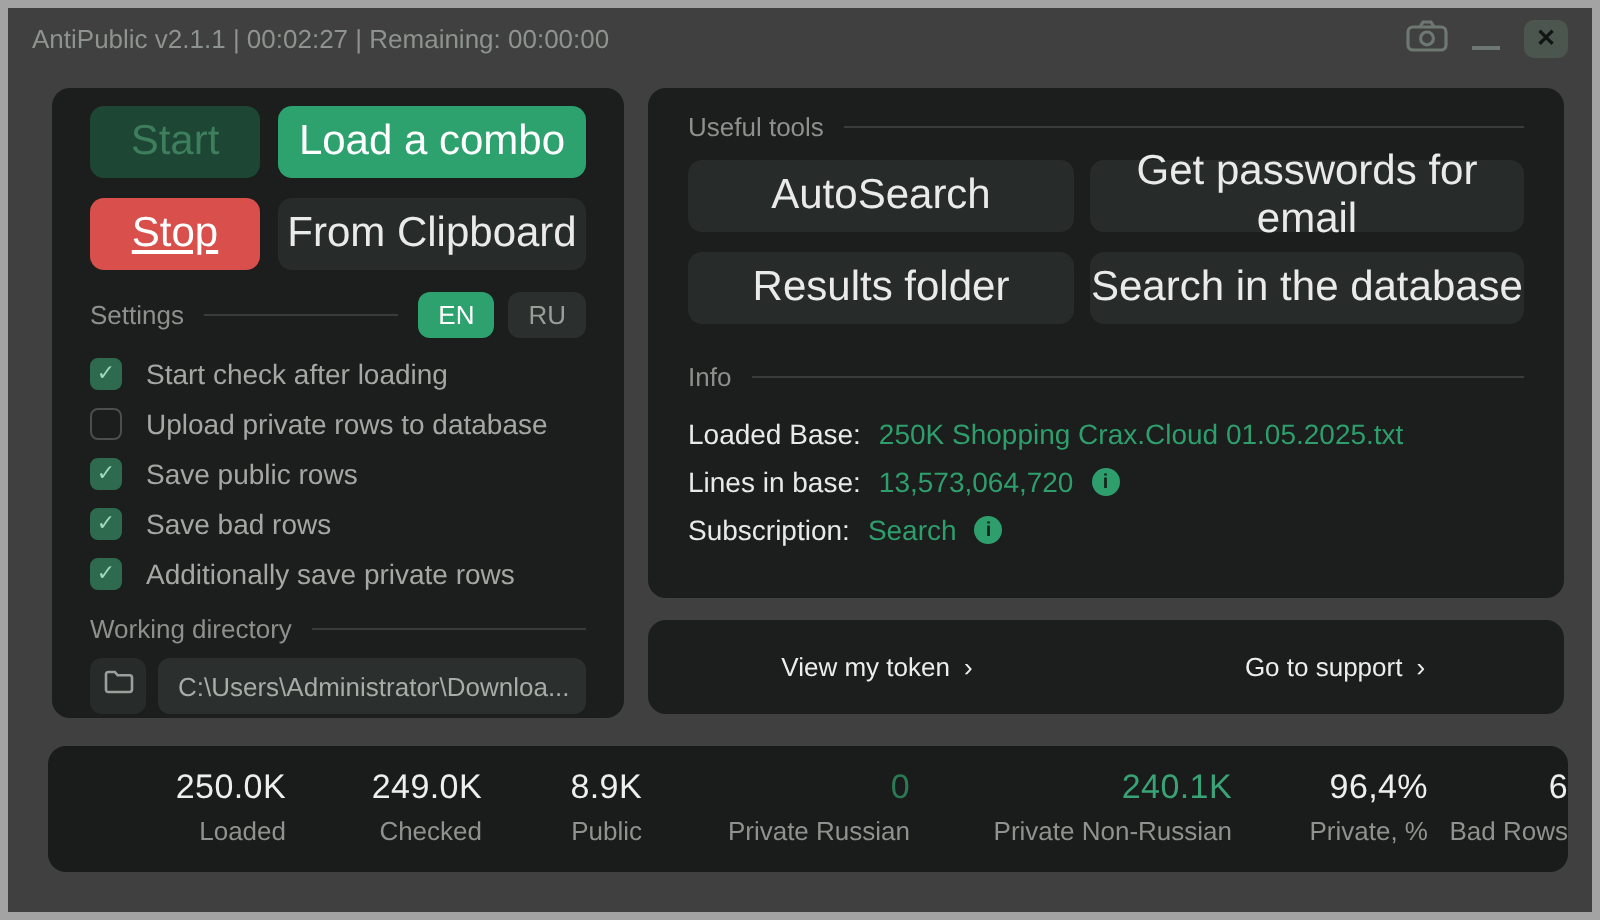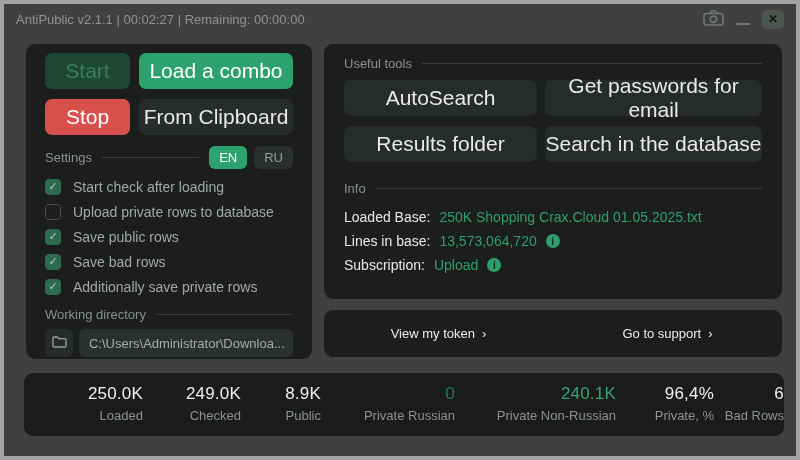--- a/index.html
+++ b/index.html
@@ -32,21 +32,21 @@
                  display:grid; grid-template-columns:98px 98px 80px 134px 161px 98px auto;
                  padding:11px 0 0 21px; border-radius:9px;text-align:right; }
   
   .btn-grid { display:grid; grid-template-columns:85px 1fr; gap:10px 9px; }
   .btn {
     height:36px; border:none; border-radius:7px; font-size:21px;
     font-family:inherit; display:flex; align-items:center; justify-content:center; cursor:pointer;
   }
   .btn-start { background:#1d4734; color:#3d7e5c; }
   .btn-load  { background:#2da26e; color:#ffffff; }
-  .btn-stop  { background:#d84f4b; color:#ffffff; }
+  .btn-stop  { background:#d84f4b; color:#ffffff;text-decoration:underline; }
   .btn-dark  { background:#272b29; color:#e9eae9; }
   
   .sec-header { display:flex; align-items:center; gap:10px; color:#8c918d; font-size:13px; }
   .sec-line { flex:1; height:1px; background:#393d3a; }
   .lang-pill {
     height:23px; padding:0 10px; border-radius:6px; font-size:13px;
     display:flex; align-items:center; background:#2b2f2d; color:#999e9a; cursor:pointer;
   }
   .lang-pill.active { background:#2da26e; color:#ffffff; }
   .lang-pill + .lang-pill { margin-left:-3px; }
@@ -197,21 +197,21 @@
         <span class="info-label">Loaded Base:</span>
         <span class="info-value">250K Shopping Crax.Cloud 01.05.2025.txt</span>
       </div>
       <div class="info-row">
         <span class="info-label">Lines in base:</span>
         <span class="info-value">13,573,064,720</span>
         <span class="info-icon">i</span>
       </div>
       <div class="info-row">
         <span class="info-label">Subscription:</span>
-        <span class="info-value">Upload</span>
+        <span class="info-value">Search</span>
         <span class="info-icon">i</span>
       </div>
     </div>
   </div>
 
   <div class="panel links-panel">
     <div class="link">
       <span>View my token</span>
       <span>›</span>
     </div>

